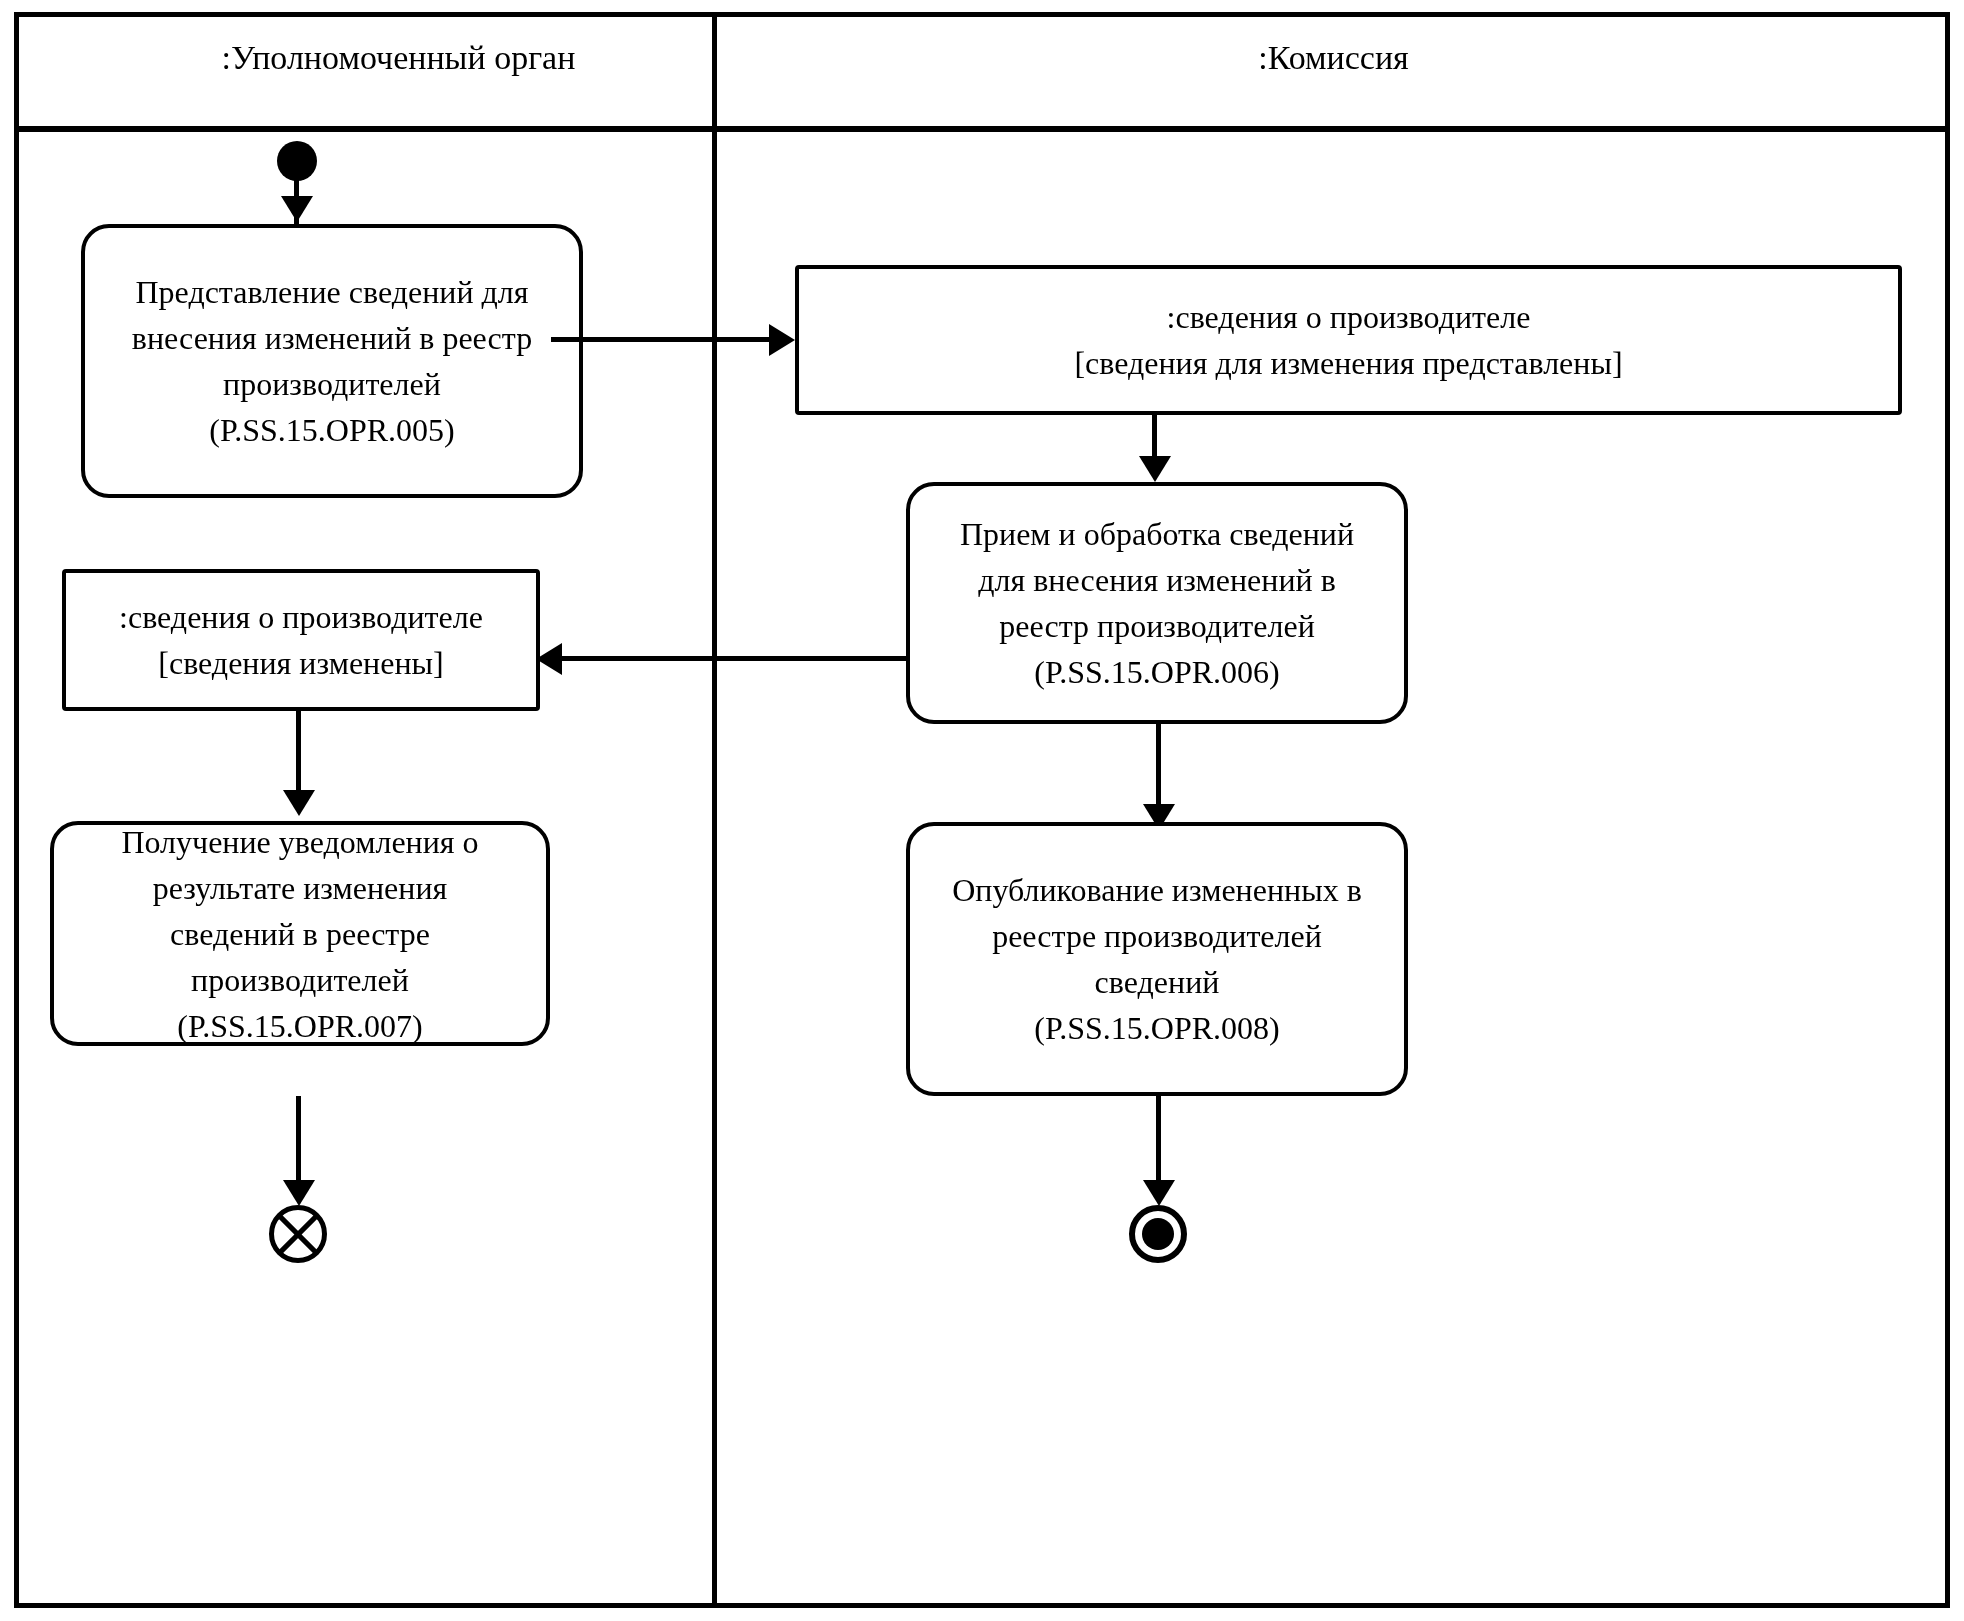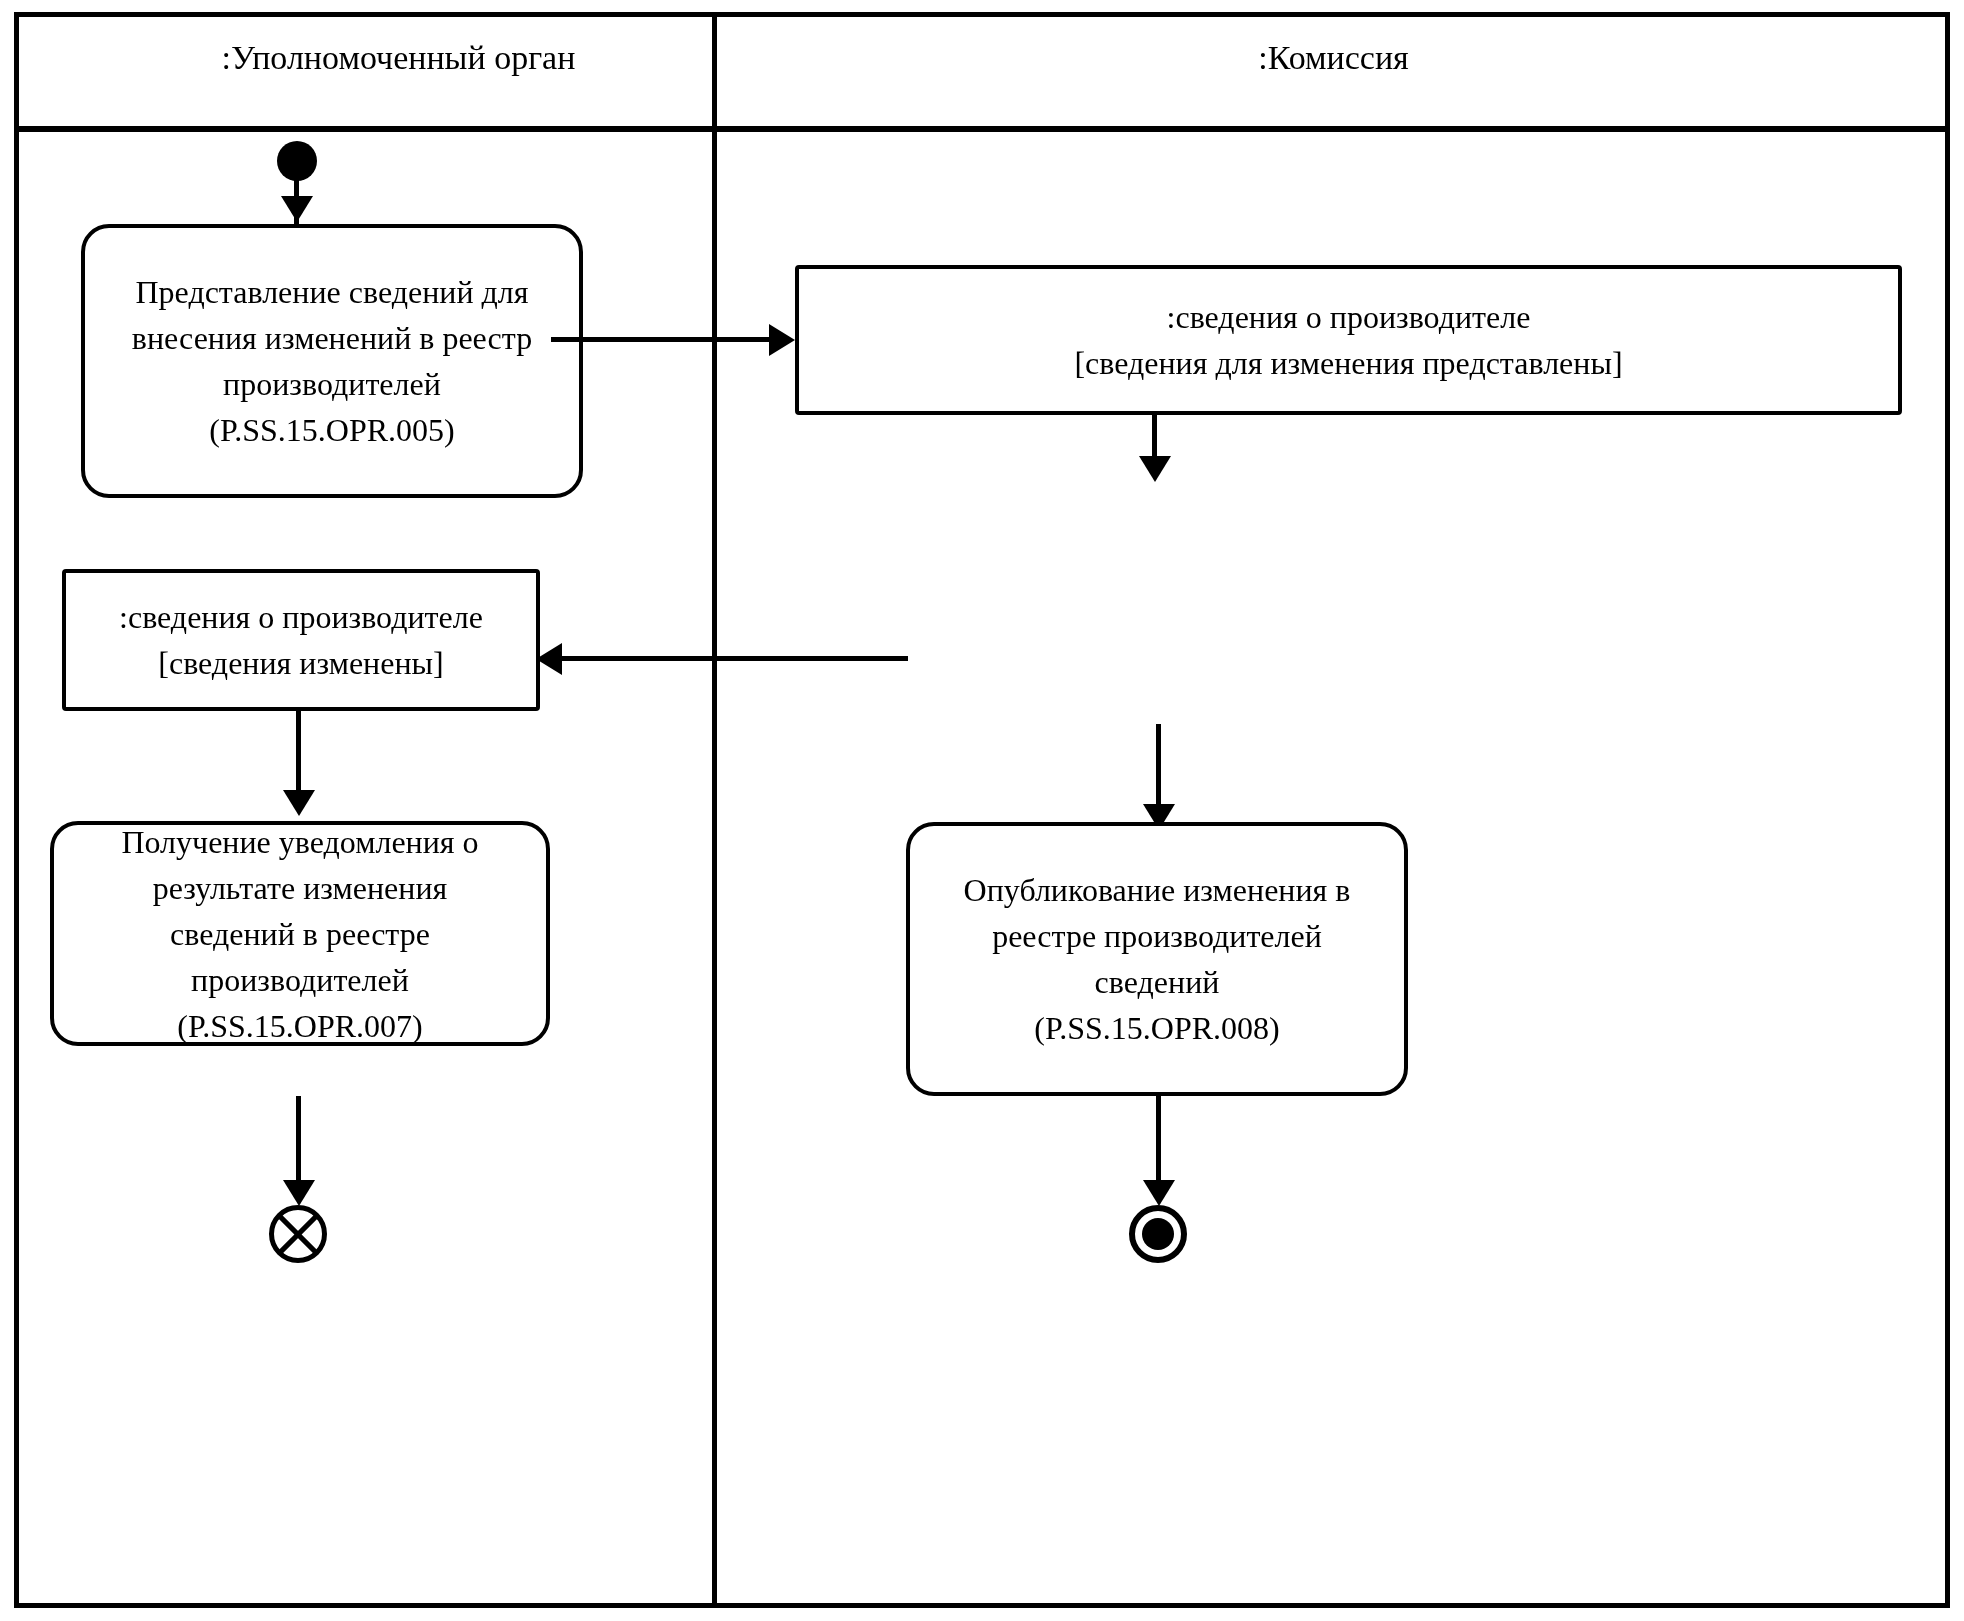--- a/index.html
+++ b/index.html
@@ -211,29 +211,35 @@
   <div class="flowfinal-node" style="left:269px; top:1205px;"></div>
 
   <div class="objectnode" style="left:795px; top:265px; width:1107px; height:150px;">
     <span class="node-text">:сведения о производителе
 [сведения для изменения представлены]</span>
   </div>
 
   <div class="vline" style="left:1152px; top:415px; height:62px;"></div>
   <div class="arrow-down" style="left:1139px; top:456px;"></div>
 
+  <div class="activity" style="left:906px; top:482px; width:502px; height:242px;">
+    <span class="node-text">Прием и обработка сведений
+для внесения изменений в
+реестр производителей
+(P.SS.15.OPR.006)</span>
+  </div>
 
   <div class="hline" style="left:560px; top:656px; width:348px;"></div>
   <div class="arrow-left" style="left:536px; top:643px;"></div>
 
   <div class="vline" style="left:1156px; top:724px; height:98px;"></div>
   <div class="arrow-down" style="left:1143px; top:804px;"></div>
 
   <div class="activity" style="left:906px; top:822px; width:502px; height:274px;">
-    <span class="node-text">Опубликование изменения в
+    <span class="node-text">Опубликование измененных в
 реестре производителей
 сведений
 (P.SS.15.OPR.008)</span>
   </div>
 
   <div class="vline" style="left:1156px; top:1096px; height:102px;"></div>
   <div class="arrow-down" style="left:1143px; top:1180px;"></div>
 
   <div class="final-node" style="left:1129px; top:1205px;"></div>
 

